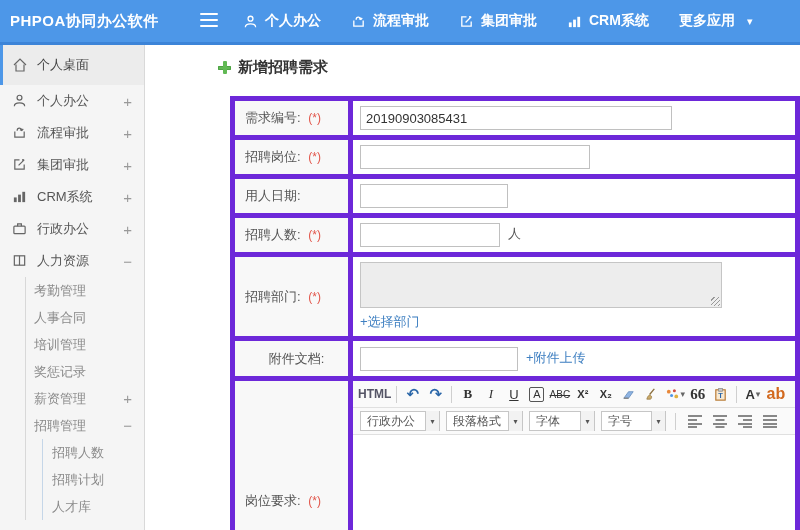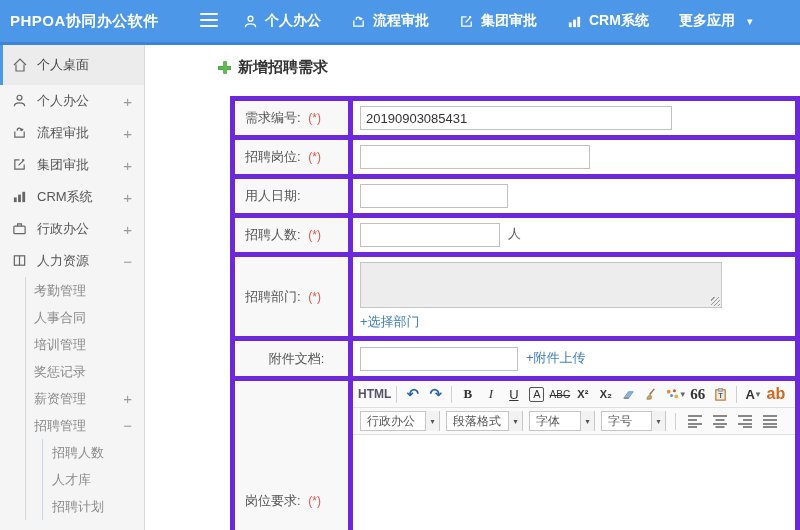--- a/index.html
+++ b/index.html
@@ -235,24 +235,24 @@
     </div>
     <div class="sub-item">
       <span>招聘管理</span>
       <span class="expand">−</span>
     </div>
     <div class="subsub-group">
       <div class="sub-item">
         <span>招聘人数</span>
       </div>
       <div class="sub-item">
-        <span>人才库</span>
+        <span>招聘计划</span>
       </div>
       <div class="sub-item">
-        <span>招聘计划</span>
+        <span>人才库</span>
       </div>
     </div>
   </div>
 </div>
 
 <div class="main">
   <div class="page-head">
     <span class="plus-icon"></span>
     <span class="page-title">新增招聘需求</span>
   </div>

